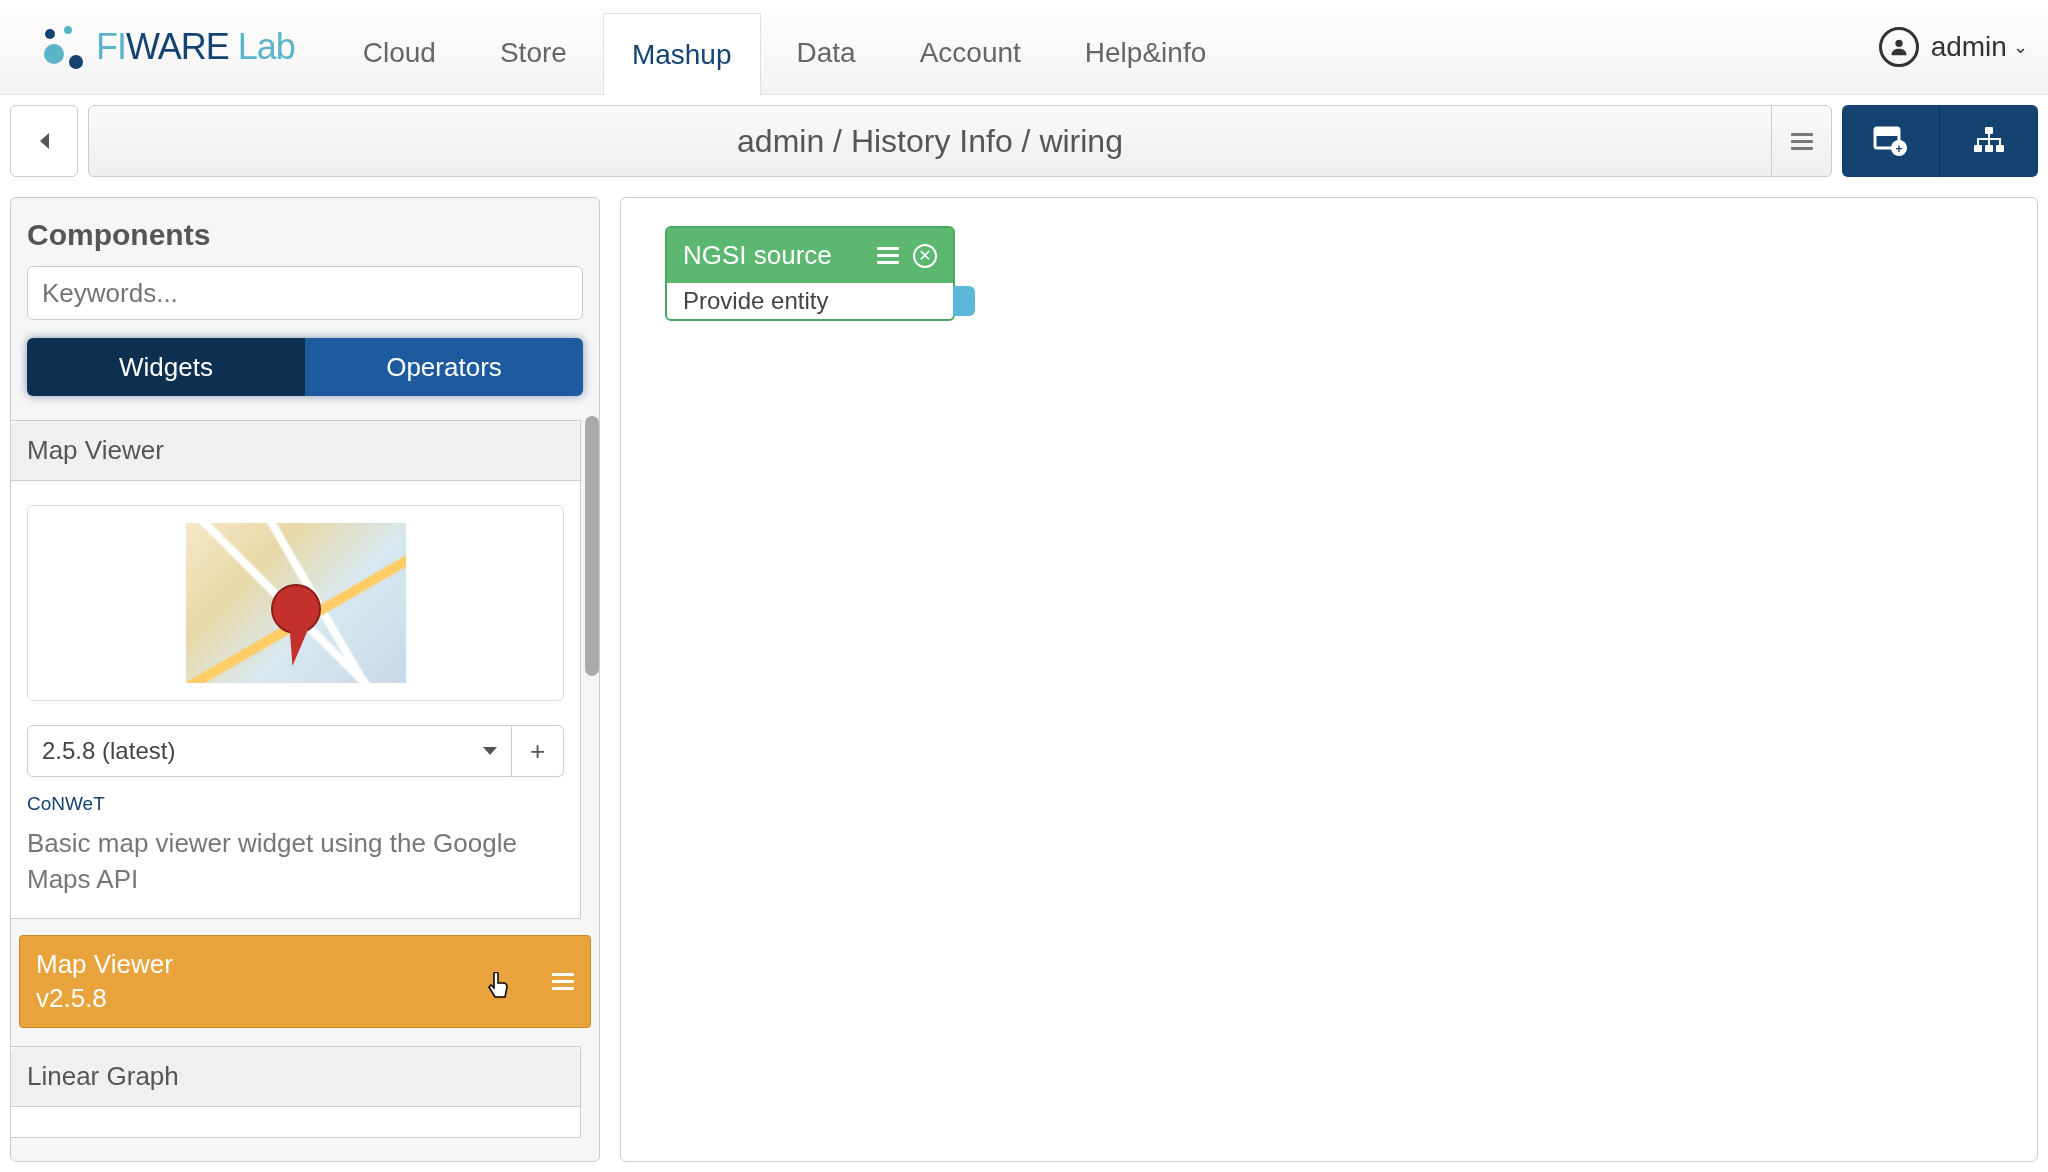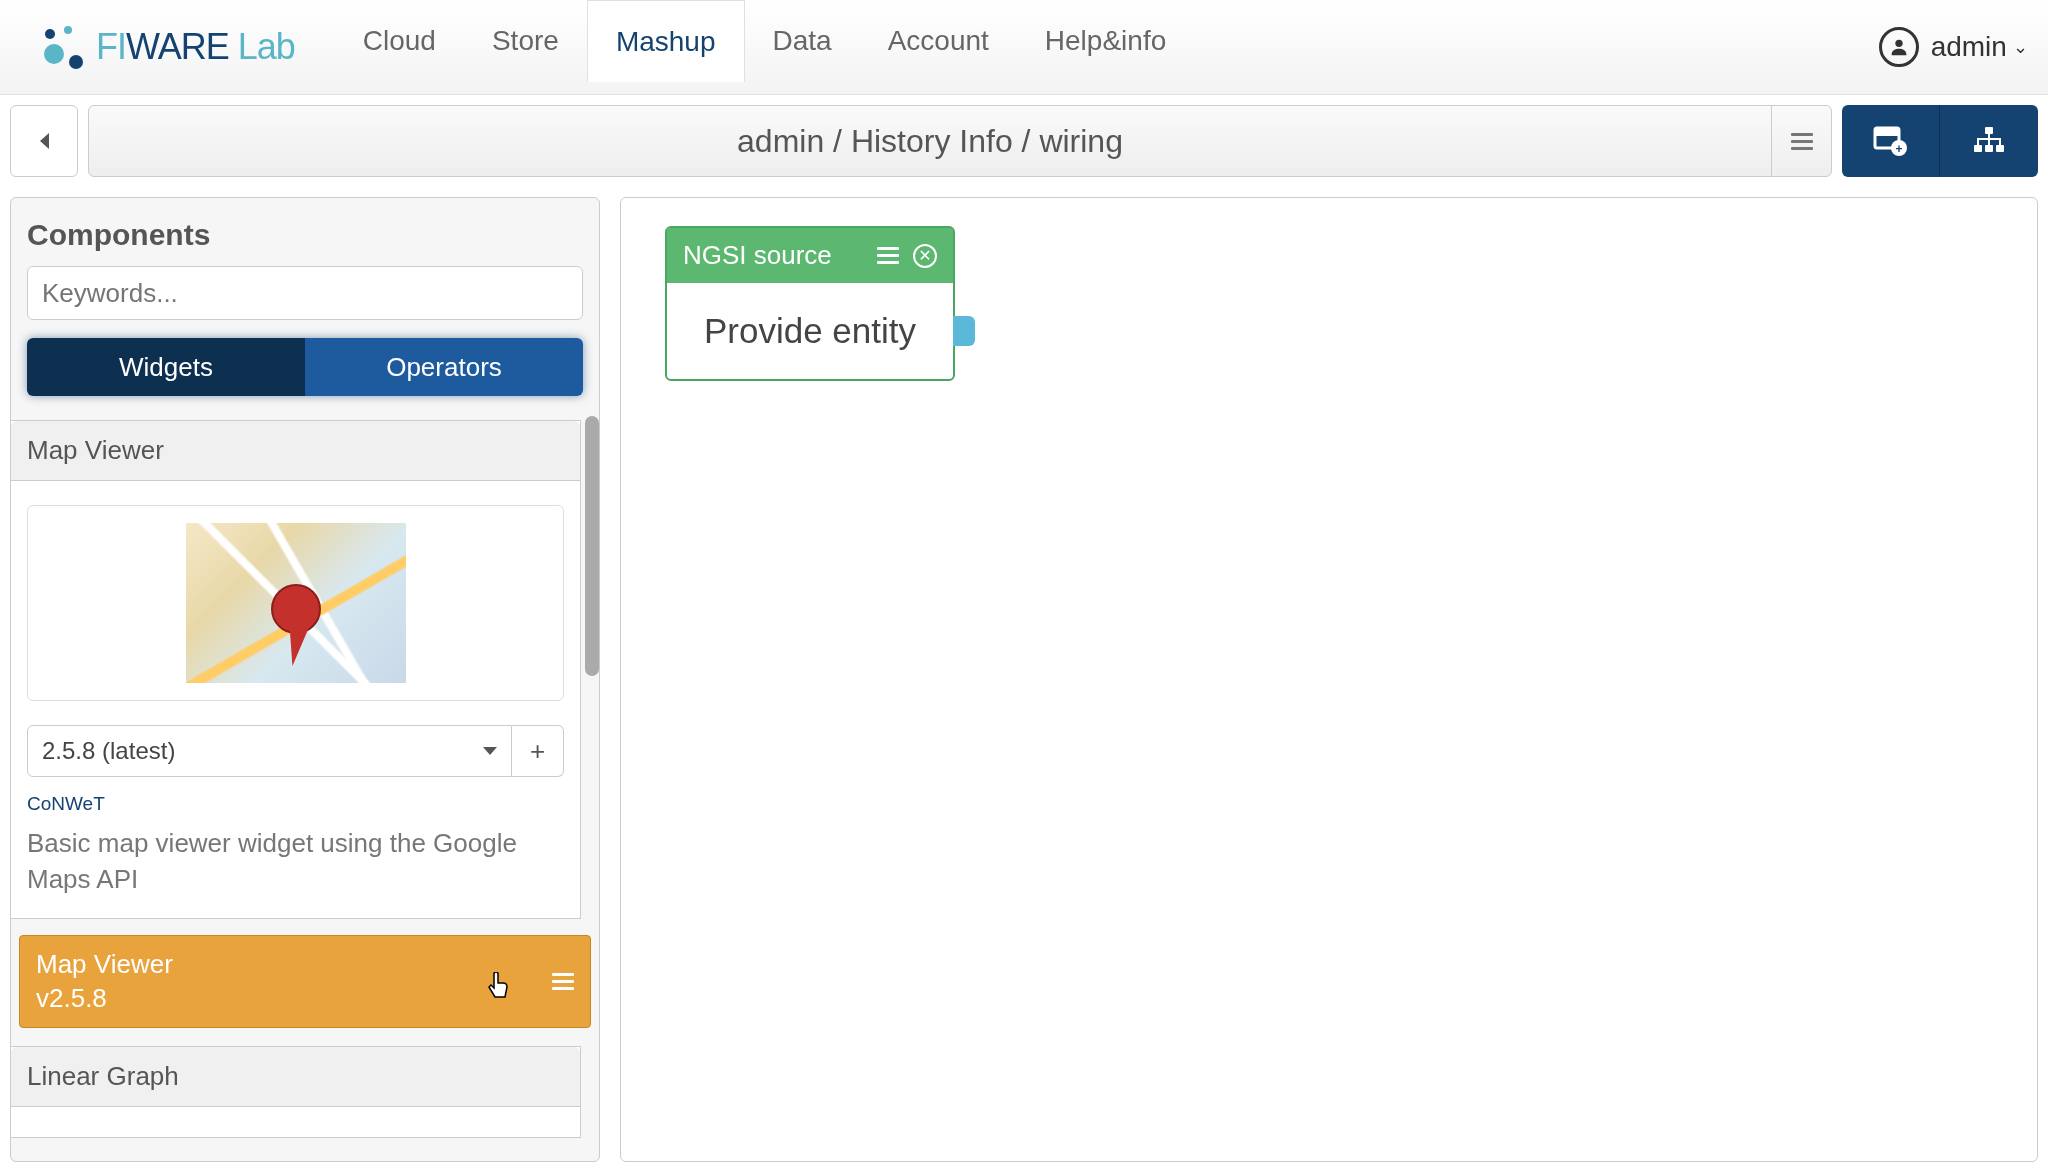--- a/index.html
+++ b/index.html
@@ -46,22 +46,23 @@
     }
     .logo-text .ware {
       color: #144372;
     }
     .logo-text .lab {
       color: #5ab5c8;
       font-weight: 300;
     }
     .nav-items {
       display: flex;
-      align-items: flex-start;
+      align-items: flex-end;
       height: 100%;
+      gap: 8px;
     }
     .nav-item {
       padding: 0 28px;
       font-size: 28px;
       color: #666;
       cursor: pointer;
       height: 82px;
       display: flex;
       align-items: center;
       font-weight: 400;
@@ -395,23 +396,23 @@
       align-items: center;
       justify-content: space-between;
       font-size: 26px;
     }
     .node-header-icons {
       display: flex;
       gap: 14px;
       align-items: center;
     }
     .node-endpoint {
-      padding: 28px 16px;
-      text-align: center;
-      font-size: 35px;
+      padding: 4px 16px;
+      text-align: left;
+      font-size: 24px;
       color: #444;
       position: relative;
     }
     .endpoint-port {
       position: absolute;
       right: -22px;
       top: 50%;
       transform: translateY(-50%);
       width: 22px;
       height: 30px;

